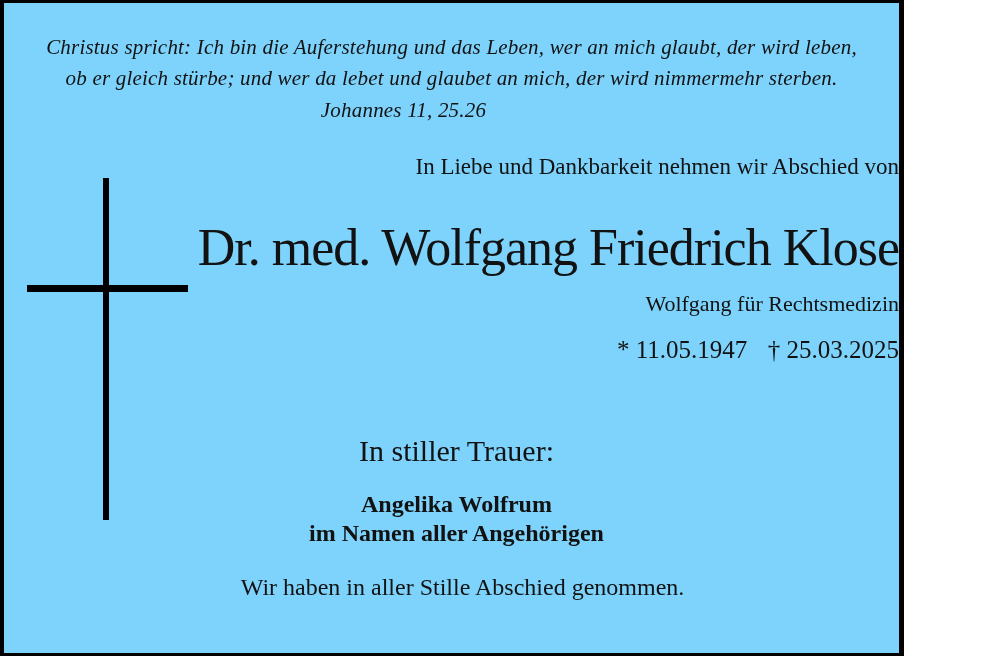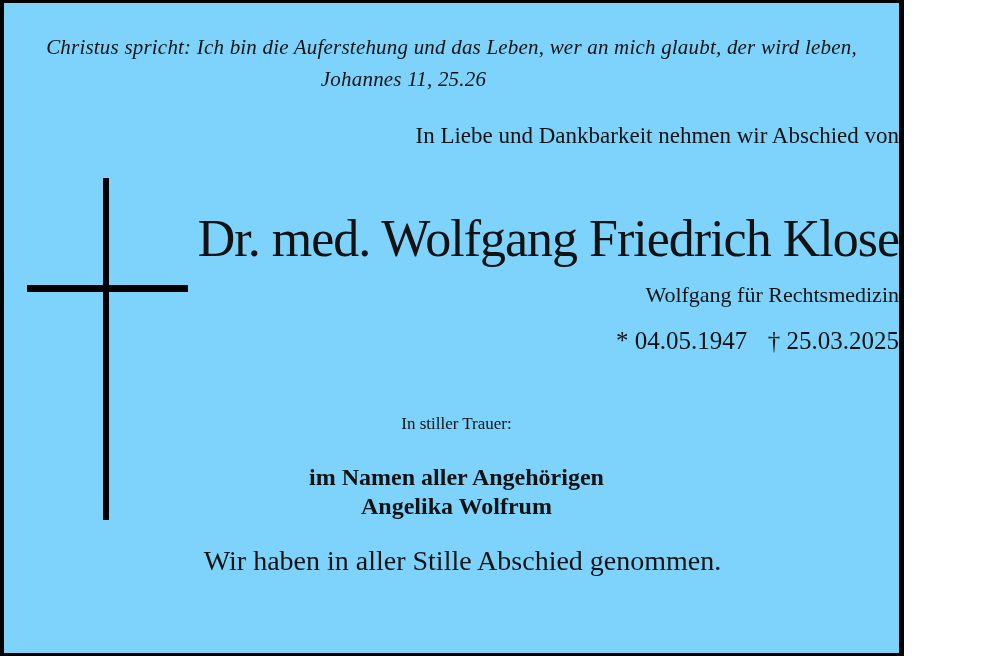--- a/index.html
+++ b/index.html
@@ -56,94 +56,95 @@
   }
 
   
   .main-col { padding-left: 72px; text-align: right; }
   .farewell-intro {
     margin-top: 27px;
     font-size: 23px;
     line-height: 28px;
   }
   .deceased-name {
-    margin-top: 60px;
+    margin-top: 38px;
     font-size: 52px;
     line-height: 58px;
     letter-spacing: -1px;
     white-space: nowrap;
   }
   .profession {
     margin-top: 13px;
     font-size: 22px;
     line-height: 28px;
   }
   .vital-dates {
     margin-top: 17px;
     font-size: 25px;
     line-height: 30px;
   }
   .vital-dates .sep { display: inline-block; width: 8px; }
 
   
   .mourning-col { padding-left: 10px; text-align: center; }
   .mourning-intro {
-    margin-top: 54px;
-    font-size: 17px;
+    margin-top: 72px;
+    font-size: 30px;
     line-height: 28px;
   }
   .mourners {
     margin-top: 25px;
     font-weight: bold;
     font-size: 24px;
     line-height: 29px;
   }
 
   
   .closing {
     margin-top: 25px;
     padding-left: 22px;
     text-align: center;
-    font-size: 28px;
+    font-size: 24px;
     line-height: 29px;
   }
 </style>
 </head>
 <body>
 
 <div class="notice">
 
   <div class="cross">
     <div class="cross-vertical"></div>
     <div class="cross-horizontal"></div>
   </div>
 
   <div class="quote-block">
     <div class="quote-line">Christus spricht: Ich bin die Auferstehung und das Leben, wer an mich glaubt, der wird leben,</div>
+    <div class="quote-line">ob er gleich stürbe; und wer da lebet und glaubet an mich, der wird nimmermehr sterben.</div>
     <div class="quote-attribution">Johannes 11, 25.26</div>
   </div>
 
   <div class="main-col">
     <div class="farewell-intro">In Liebe und Dankbarkeit nehmen wir Abschied von</div>
     <div class="deceased-name">Dr. med. Wolfgang Friedrich Klose</div>
     <div class="profession">Wolfgang für Rechtsmedizin</div>
     <div class="vital-dates">
       <span>*</span>
-      <span>04.05.1947</span>
+      <span>11.05.1947</span>
       <span class="sep"></span>
       <span>†</span>
       <span>25.03.2025</span>
     </div>
   </div>
 
   <div class="mourning-col">
     <div class="mourning-intro">In stiller Trauer:</div>
     <div class="mourners">
+      <div>Angelika Wolfrum</div>
       <div>im Namen aller Angehörigen</div>
-      <div>Angelika Wolfrum</div>
     </div>
   </div>
 
   <div class="closing">
     <div>Wir haben in aller Stille Abschied genommen.</div>
   </div>
 
 </div>
 
 </body></html>

